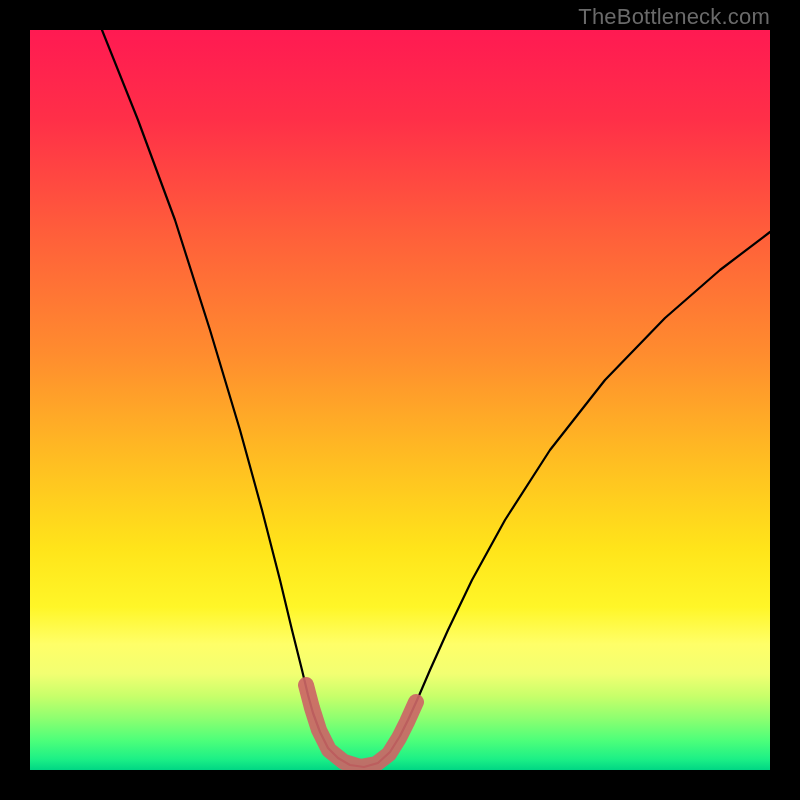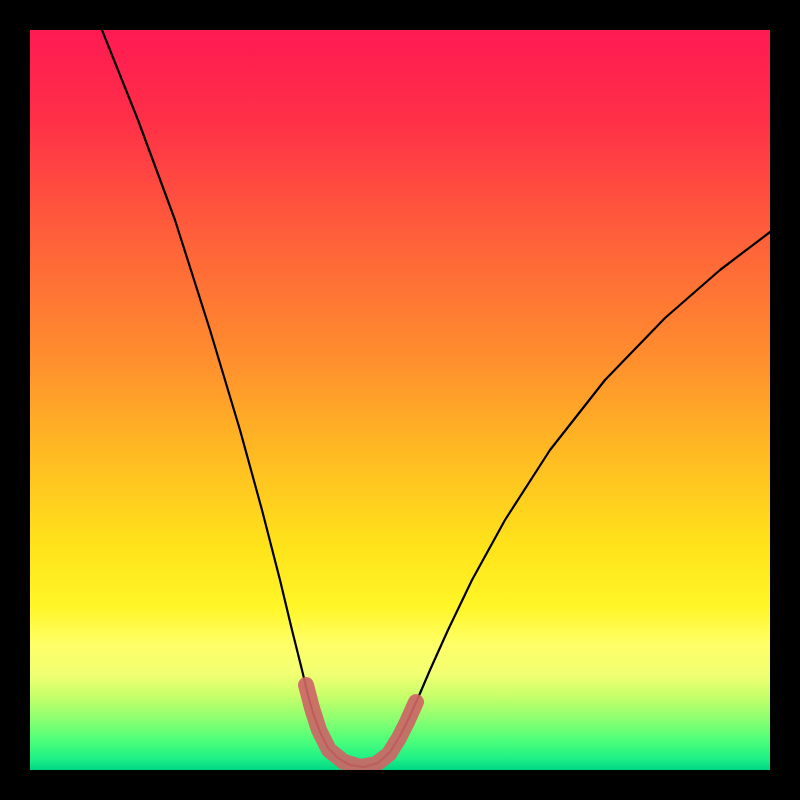--- a/index.html
+++ b/index.html
@@ -38,20 +38,21 @@
   }
   svg {
     display: block;
   }
 </style>
 </head>
 <body>
 
 <div class="frame">
 
+  <div class="watermark">TheBottleneck.com</div>
 
   <div class="plot-area">
     <svg id="chart-svg" width="740" height="740" viewBox="0 0 740 740">
       <defs>
         <linearGradient id="bg-grad" x1="0" y1="0" x2="0" y2="1">
             <stop offset="0%" stop-color="#ff1a52"></stop>
             <stop offset="12%" stop-color="#ff2f48"></stop>
             <stop offset="28.000000000000004%" stop-color="#ff603a"></stop>
             <stop offset="44%" stop-color="#ff8d2e"></stop>
             <stop offset="57.99999999999999%" stop-color="#ffbd22"></stop>

